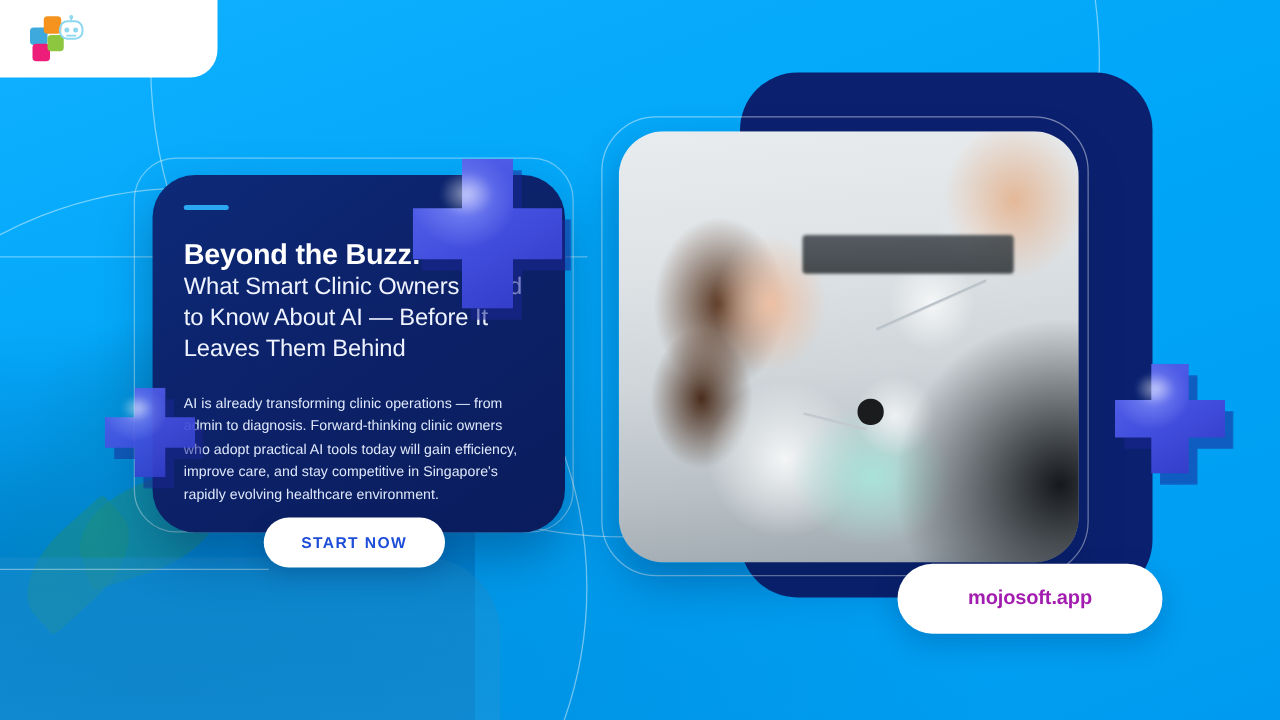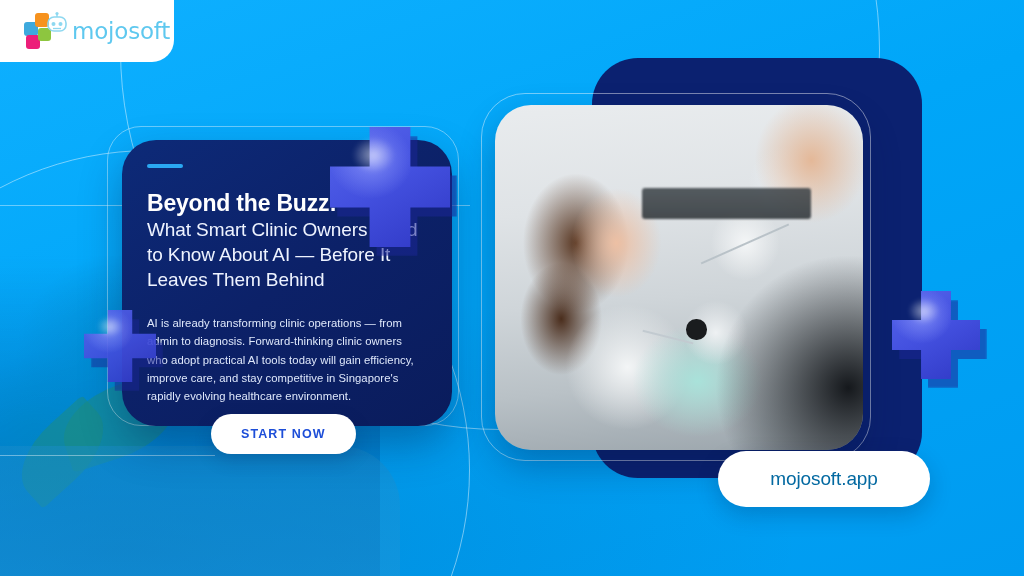--- a/index.html
+++ b/index.html
@@ -185,21 +185,21 @@
   #cross-left   { left:84px;  top:310px; width:72px;  height:72px;  z-index:22; opacity:.92; }
 
   
   .url-badge {
     position:absolute; left:718px; top:451px; width:212px; height:56px;
     background:#ffffff; border-radius:30px; z-index:34;
     display:flex; align-items:center; justify-content:center;
     box-shadow:0 8px 22px rgba(4,26,72,.22);
   }
   .url-text {
-    font-size:19px; font-weight:400; color:#0369a1; letter-spacing:-.1px;
+    font-size:16px; font-weight:700; color:#a21caf; letter-spacing:-.1px;
   }
 </style>
 </head>
 <body>
 
 <div id="stage">
 
   <div class="bg-gradient"></div>
 
   <div class="bg-photo-left"></div>
@@ -221,21 +221,20 @@
       <i class="pz" style="left:16px; top:17px; width:13px; height:13px; background:#8dc63f;"></i>
       <svg class="robot" viewBox="0 0 26 24">
         <line x1="13" y1="1" x2="13" y2="5" stroke="#8ed8f0" stroke-width="1.4"></line>
         <circle cx="13" cy="1.6" r="1.6" fill="#8ed8f0"></circle>
         <rect x="4" y="5" width="18" height="14" rx="6" fill="none" stroke="#8ed8f0" stroke-width="1.6"></rect>
         <circle cx="9.5" cy="12" r="2" fill="#8ed8f0"></circle>
         <circle cx="16.5" cy="12" r="2" fill="#8ed8f0"></circle>
         <line x1="9" y1="16.5" x2="17" y2="16.5" stroke="#8ed8f0" stroke-width="1.3"></line>
       </svg>
     </span>
-    <span class="logo-text">mojosoft</span>
   </div>
 
   <div class="photo-shadow"></div>
   <div class="photo-outline"></div>
   <div class="photo-frame">
     <div class="photo">
       <div class="ph-counter"></div>
       <div class="ph-tool"></div>
       <div class="ph-mirror-stem"></div>
       <div class="ph-mirror"></div>

